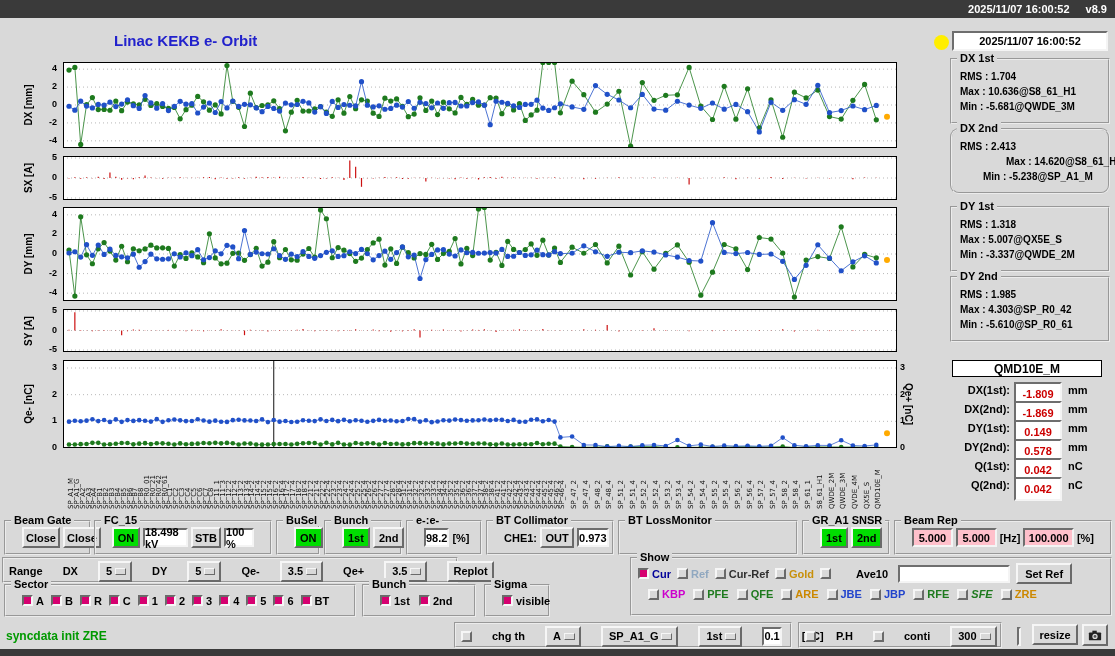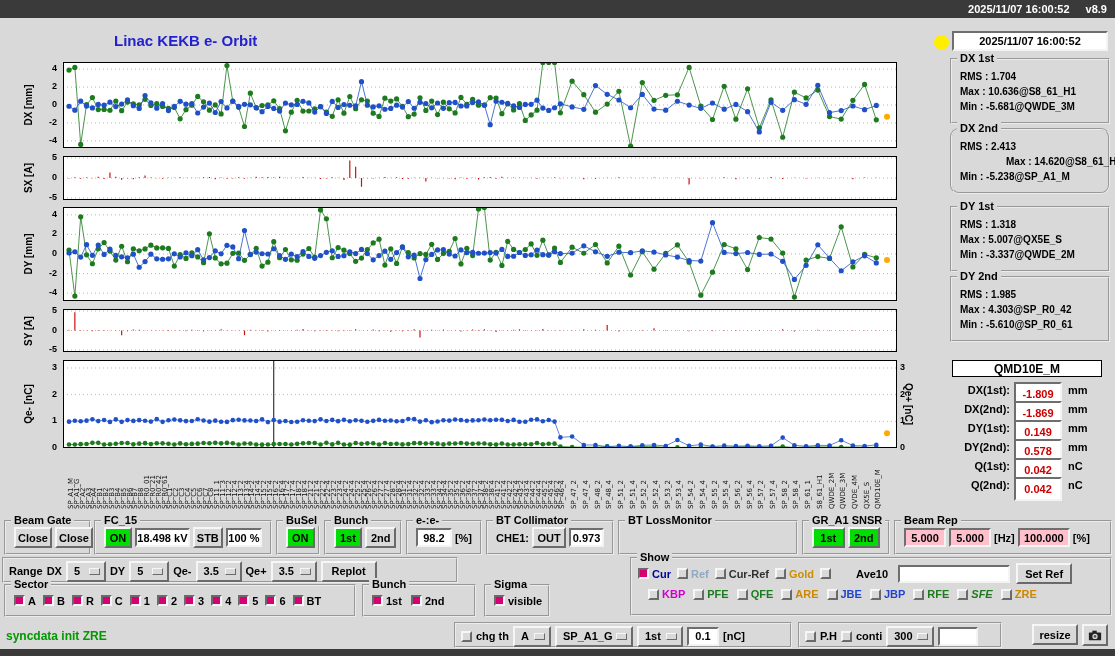--- a/index.html
+++ b/index.html
@@ -12,21 +12,21 @@
   .bottombar{position:absolute;left:0;bottom:0;width:100%;height:7px;background:#3a3a3a}
   .ptitle{position:absolute;left:114px;top:32px;font:bold 15px "Liberation Sans",sans-serif;color:#2222cc}
   .lamp{position:absolute;left:934px;top:35px;width:15px;height:15px;border-radius:50%;background:#ffee00}
   .entry{background:#fff;border:2px solid;border-color:#6e6e6e #f4f4f4 #f4f4f4 #6e6e6e;
          display:flex;align-items:center;justify-content:center;font:bold 11px "Liberation Sans",sans-serif;height:19px}
   .entry.pink{background:#ffc0cb}
   .ts{position:absolute;left:952px;top:31px;width:156px;height:20px}
   .group,.panel{position:absolute;border:2px groove #ececec}
   .gtitle{position:absolute;top:-8px;left:5px;background:#d9d9d9;padding:0 3px;
           font:bold 11px "Liberation Sans",sans-serif;white-space:nowrap}
-  .grow{display:flex;align-items:center;height:100%;padding:2px 8px;gap:3px}
+  .grow{display:flex;align-items:center;height:100%;padding:2px 16px;gap:3px}
   .btn{background:#d9d9d9;border:2px solid;border-color:#f6f6f6 #6a6a6a #6a6a6a #f6f6f6;
        font:bold 11px "Liberation Sans",sans-serif;height:21px;display:flex;align-items:center;justify-content:center;
        padding:0 4px;cursor:pointer;white-space:nowrap}
   .btn.green{background:#00dd00}
   .opt{position:relative;background:#d9d9d9;border:2px solid;border-color:#f6f6f6 #6a6a6a #6a6a6a #f6f6f6;
        font:bold 11px "Liberation Sans",sans-serif;height:21px;display:flex;align-items:center;
        padding:0 18px 0 6px;cursor:pointer;white-space:nowrap}
   .opt::after{content:"";position:absolute;right:4px;top:50%;margin-top:-3px;width:9px;height:5px;
        background:#d9d9d9;border:1px solid;border-color:#f6f6f6 #6a6a6a #6a6a6a #f6f6f6}
   .lbl{font:bold 11px "Liberation Sans",sans-serif;white-space:nowrap}
@@ -39,21 +39,21 @@
   .bpm{position:absolute;font:7px "DejaVu Sans",sans-serif;color:#111;white-space:nowrap;
        transform:rotate(-90deg);transform-origin:0 0}
   .statgroup{left:950px;width:160px;height:66px}
   .statrow{position:absolute;left:8px;font:bold 10px "Liberation Sans",sans-serif;white-space:nowrap}
   .montitle{position:absolute;left:952px;top:360px;width:150px;height:17px;background:#fff;border:1px solid #000;
             display:flex;align-items:center;justify-content:center;font:bold 12px "Liberation Sans",sans-serif}
   .monlab{position:absolute;width:62px;text-align:right;font:bold 11px "Liberation Sans",sans-serif}
   .monval{position:absolute;width:48px;height:24px;color:#cc0000}
   .monunit{position:absolute;font:bold 11px "Liberation Sans",sans-serif}
   .statusmsg{position:absolute;left:6px;top:629px;font:bold 12px "Liberation Sans",sans-serif;color:#009900}
-  .flexrow{display:flex;align-items:center;height:100%;gap:4px;padding:12px 5px}
+  .flexrow{display:flex;align-items:center;height:100%;gap:20px;padding:12px 5px}
 </style>
 </head>
 <body>
 
 <div class="screen">
 
   <div class="topbar">
     <span>2025/11/07 16:00:52</span>
     <span>v8.9</span>
   </div>
@@ -1150,21 +1150,21 @@
       <div class="group statgroup" style="top: 58px;">
         <span class="gtitle">DX 1st</span>
         <div class="statrow" style="top: 11px;">RMS : 1.704</div>
         <div class="statrow" style="top: 26px;">Max : 10.636@S8_61_H1</div>
         <div class="statrow" style="top: 41px;">Min : -5.681@QWDE_3M</div>
       </div>
       <div class="group statgroup" style="top: 128px; border-radius: 9px;">
         <span class="gtitle">DX 2nd</span>
         <div class="statrow" style="top: 11px;">RMS : 2.413</div>
         <div class="statrow" style="top: 26px; padding-left: 46px;">Max : 14.620@S8_61_H1</div>
-        <div class="statrow" style="top: 41px;">Min : -5.238@SP_A1_M</div>
+        <div class="statrow" style="top: 41px; margin-left: 23px;">Min : -5.238@SP_A1_M</div>
       </div>
       <div class="group statgroup" style="top: 206px;">
         <span class="gtitle">DY 1st</span>
         <div class="statrow" style="top: 11px;">RMS : 1.318</div>
         <div class="statrow" style="top: 26px;">Max : 5.007@QX5E_S</div>
         <div class="statrow" style="top: 41px;">Min : -3.337@QWDE_2M</div>
       </div>
       <div class="group statgroup" style="top: 276px;">
         <span class="gtitle">DY 2nd</span>
         <div class="statrow" style="top: 11px;">RMS : 1.985</div>

